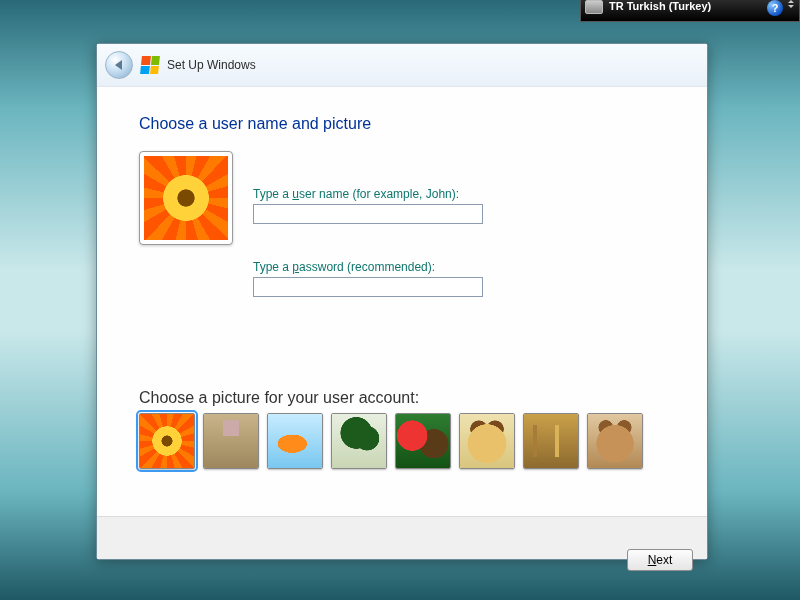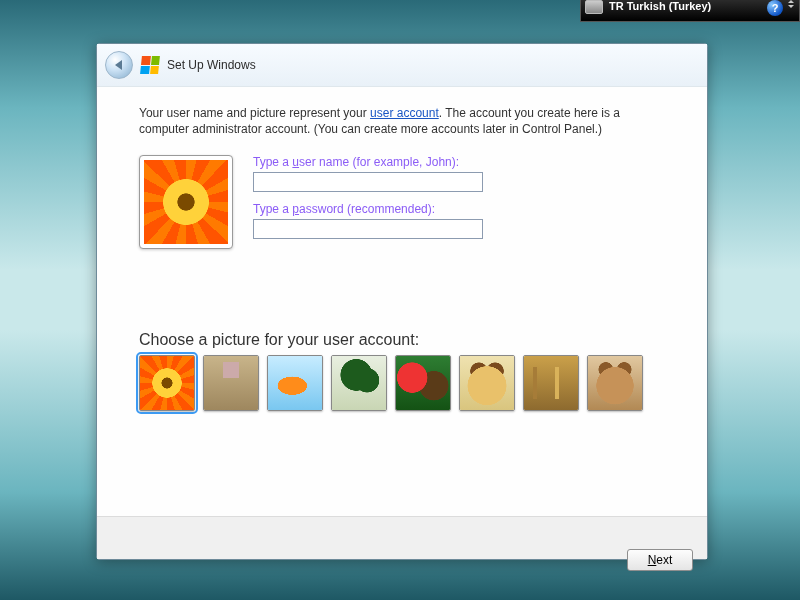--- a/index.html
+++ b/index.html
@@ -176,22 +176,23 @@
   }
   .avatar-big .pic {
     width: 100%;
     height: 100%;
   }
   .fields {
     flex: 1 1 auto;
   }
   .field-label {
     font-size: 12px;
-    color: #8b5cf6;
+    color: #0f766e;
     margin-bottom: 3px;
+    margin-top: 36px;
   }
   .field-label .accel { text-decoration: underline; }
   .field-input {
     width: 230px;
     height: 20px;
     border: 1px solid #8c9bb0;
     padding: 1px 4px;
     font-family: inherit;
     font-size: 12px;
     box-sizing: border-box;
@@ -324,24 +325,22 @@
       <span></span>
         <span></span>
         <span></span>
         <span></span>
     </div>
     <div class="title">Set Up Windows</div>
   </div>
 
   <div class="content">
 
-
-    <div class="intro">
-      <span>Your user name and picture represent your </span><a href="#">user account</a><span>. The account you create here is a computer administrator account. (You can create more accounts later in Control Panel.)</span>
-    </div>
+    <div class="heading">Choose a user name and picture</div>
+
 
     <div class="form-row">
       <div class="avatar-big">
         <div class="pic pic-flower"></div>
       </div>
       <div class="fields">
         <div class="field-label">
           <span>Type a </span><span class="accel">u</span><span>ser name (for example, John):</span>
         </div>
         <input class="field-input" type="text" value="" style="">

